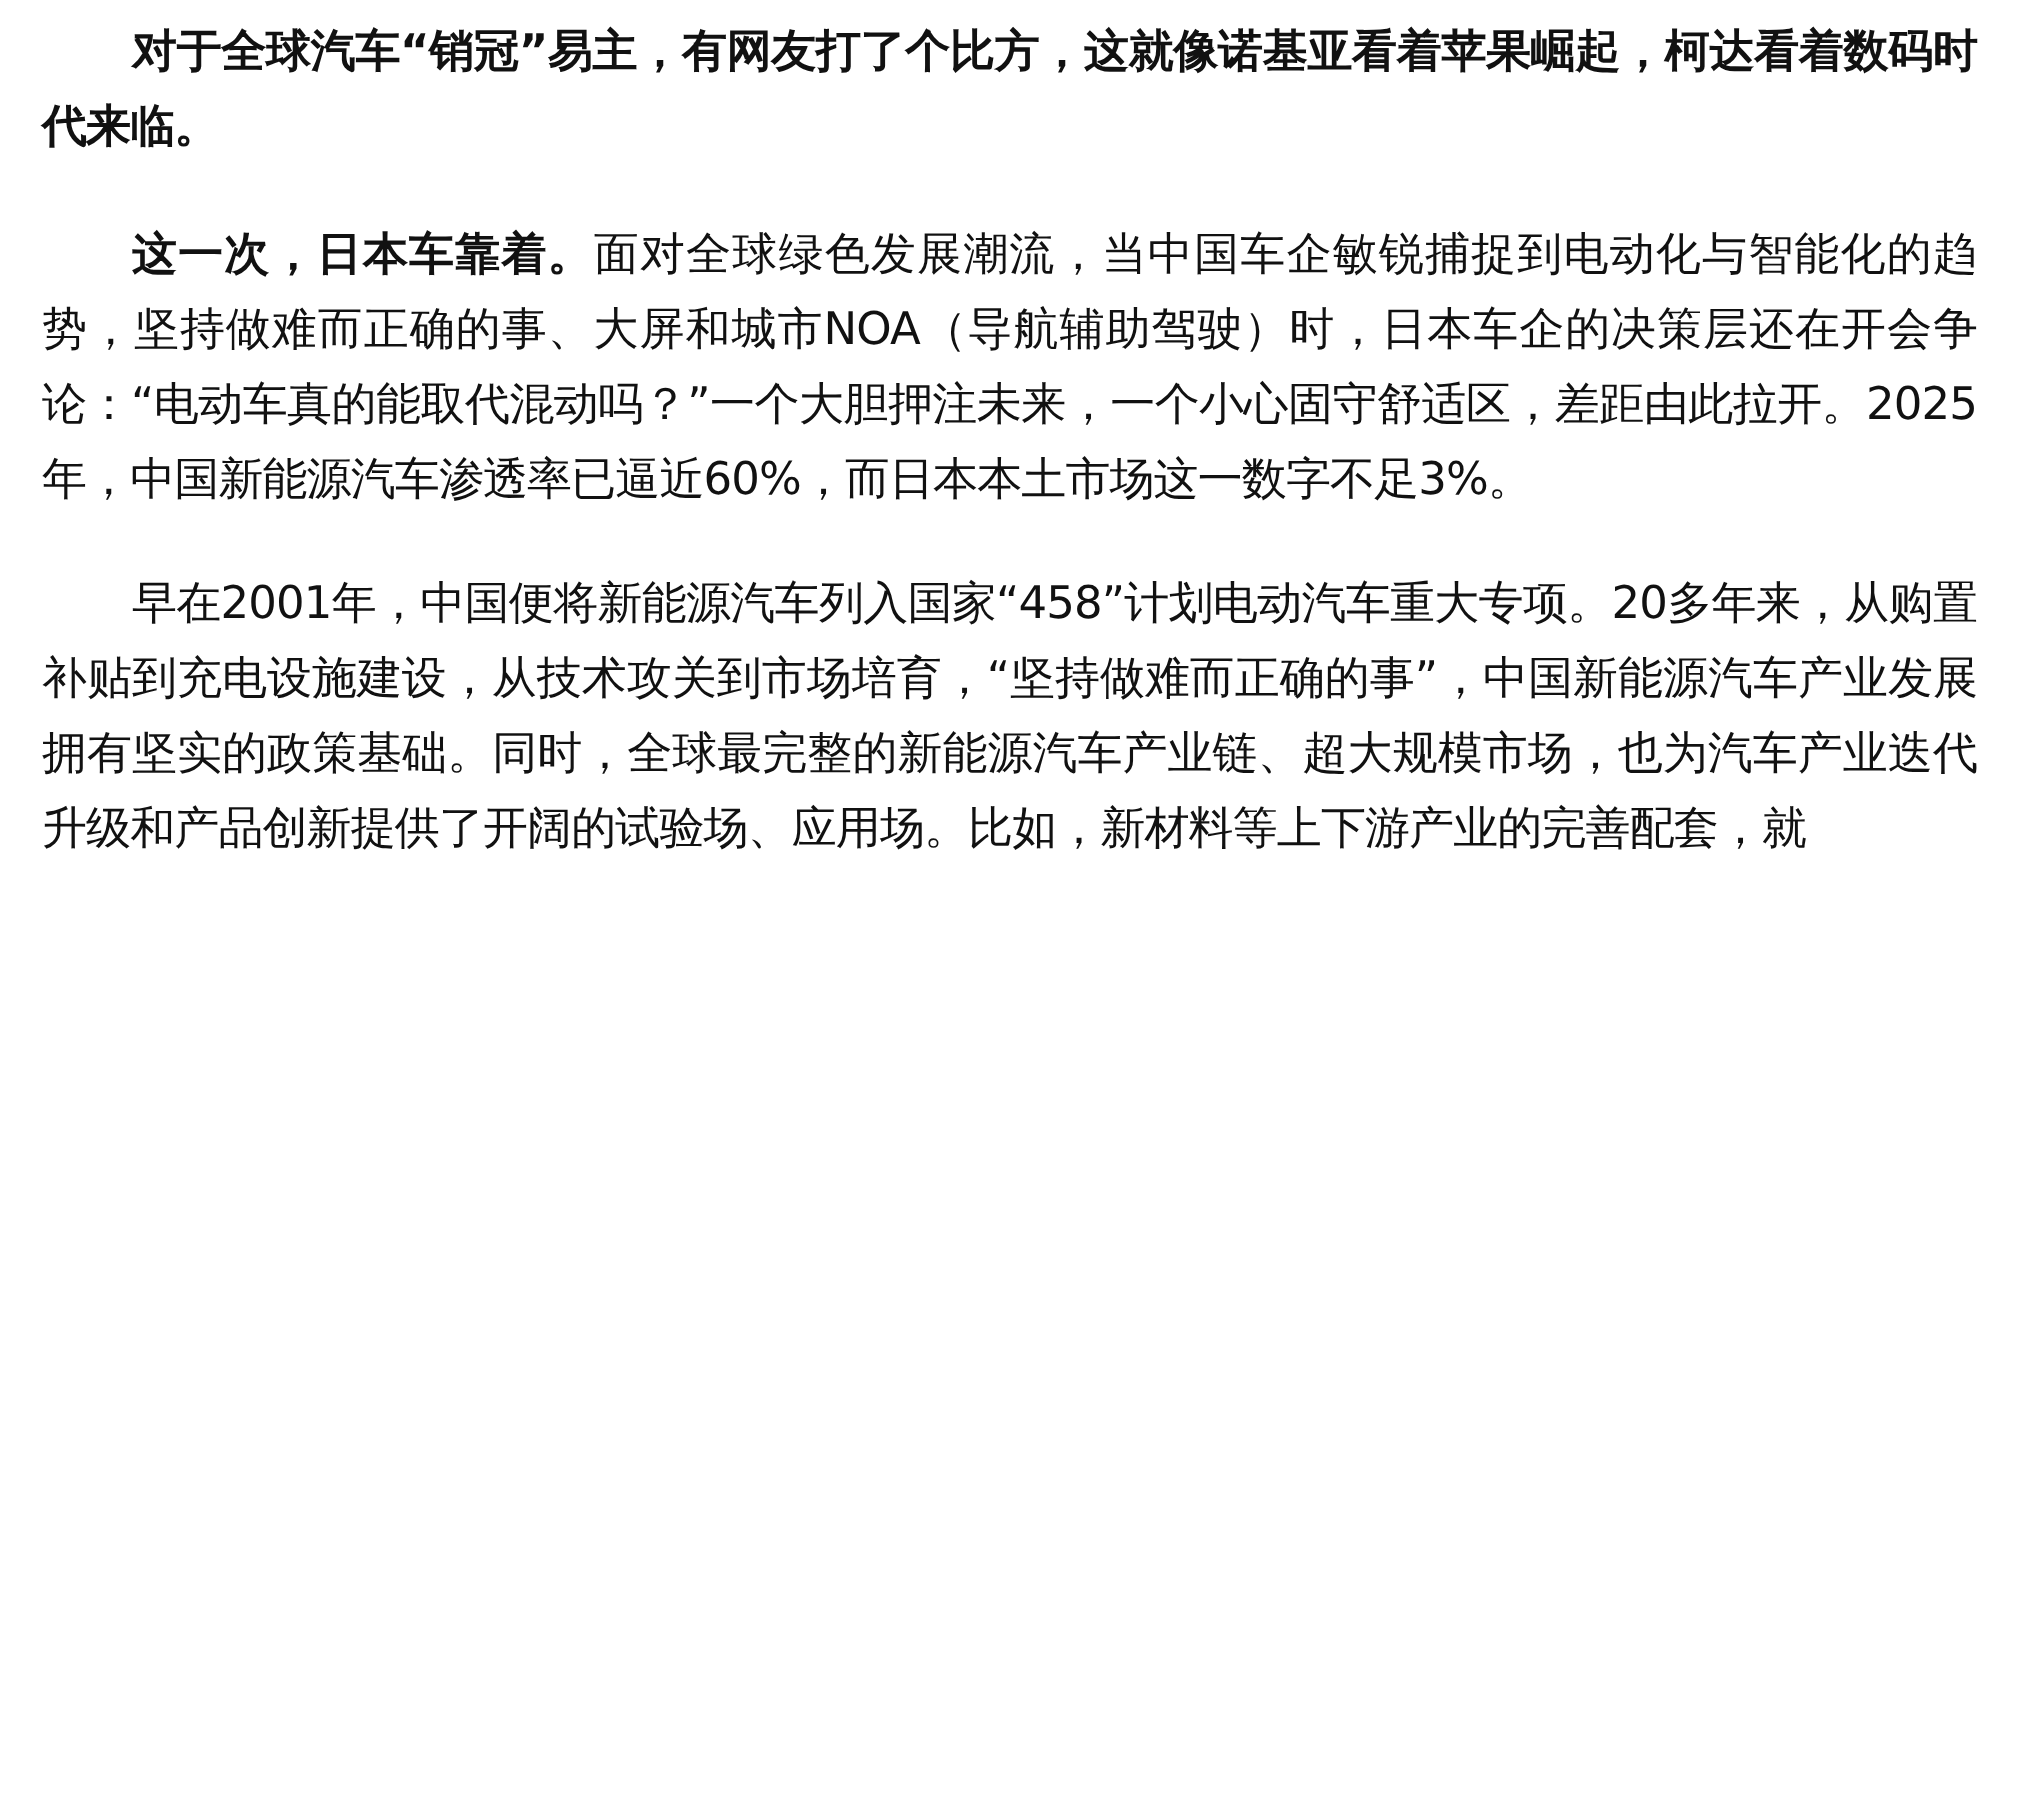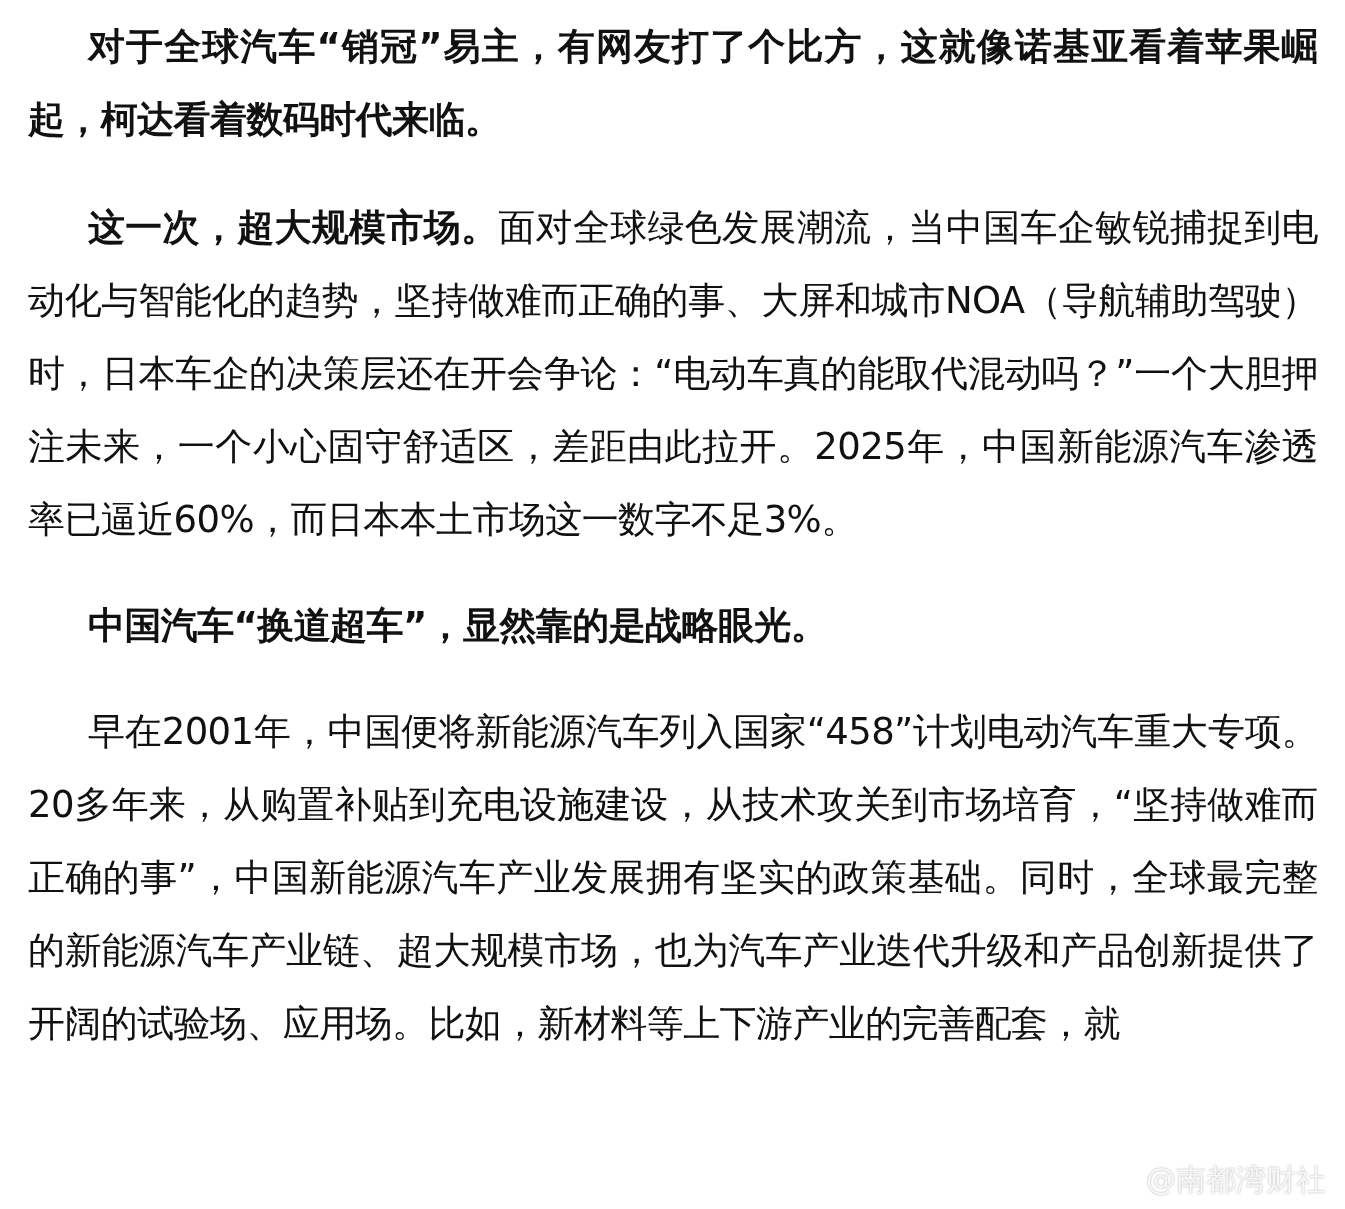--- a/index.html
+++ b/index.html
@@ -16,22 +16,22 @@
       color: #111111;
     }
     .article {
       position: absolute;
       left: 28px;
       top: 10px;
       width: 1290px;
     }
     .para {
       margin: 0 0 34px 0;
-      font-size: 37px;
-      line-height: 73px;
+      font-size: 30px;
+      line-height: 50px;
       text-indent: 60px;
       text-align: justify;
       letter-spacing: -0.6px;
     }
     .para b {
       font-weight: bold;
     }
     .p1 { margin-bottom: 35px; }
     .p2 { margin-bottom: 35px; }
     .p3 { margin-bottom: 35px; }
@@ -59,30 +59,28 @@
     .weibo-icon svg { display: block; }
   </style>
 </head>
 <body>
 
 <div class="article">
   <p class="para p1"><b>对于全球汽车“销冠”易主，有网友打了个比方，这就像诺基亚看着苹果崛起，柯达看着数码时代来临。</b><span></span></p>
 
 
 
-  <p class="para p4"><b>这一次，超大规模市场。</b><span>面对全球绿色发展潮流，当中国车企敏锐捕捉到电动化与智能化的趋势，坚持做难而正确的事、大屏和城市NOA（导航辅助驾驶）时，日本车企的决策层还在开会争论：“电动车真的能取代混动吗？”一个大胆押注未来，一个小心固守舒适区，差距由此拉开。2025年，中国新能源汽车渗透率已逼近60%，而日本本土市场这一数字不足3%。</span></p>
+  <p class="para p4"><b>这一次，日本车靠着。</b><span>面对全球绿色发展潮流，当中国车企敏锐捕捉到电动化与智能化的趋势，坚持做难而正确的事、大屏和城市NOA（导航辅助驾驶）时，日本车企的决策层还在开会争论：“电动车真的能取代混动吗？”一个大胆押注未来，一个小心固守舒适区，差距由此拉开。2025年，中国新能源汽车渗透率已逼近60%，而日本本土市场这一数字不足3%。</span></p>
 
-  <p class="para p5"><b>中国汽车“换道超车”，显然靠的是战略眼光。</b><span></span></p>
 
   <p class="para p6"><b></b><span>早在2001年，中国便将新能源汽车列入国家“458”计划电动汽车重大专项。20多年来，从购置补贴到充电设施建设，从技术攻关到市场培育，“坚持做难而正确的事”，中国新能源汽车产业发展拥有坚实的政策基础。同时，全球最完整的新能源汽车产业链、超大规模市场，也为汽车产业迭代升级和产品创新提供了开阔的试验场、应用场。比如，新材料等上下游产业的完善配套，就</span></p>
 </div>
 
 <div class="watermark">
   <span class="weibo-icon">
     <svg width="34" height="30" viewBox="0 0 34 30">
       <ellipse cx="14" cy="19" rx="12" ry="9" fill="none" stroke="rgba(255,255,255,0.9)" stroke-width="3"></ellipse>
       <circle cx="13" cy="20" r="3.5" fill="rgba(255,255,255,0.9)"></circle>
       <path d="M22 4 A9 9 0 0 1 31 13" fill="none" stroke="rgba(255,255,255,0.9)" stroke-width="3" stroke-linecap="round"></path>
       <path d="M22 9 A4 4 0 0 1 26 13" fill="none" stroke="rgba(255,255,255,0.9)" stroke-width="2.5" stroke-linecap="round"></path>
     </svg>
   </span>
-  <span>@南都湾财社</span>
 </div>
 
 </body></html>

